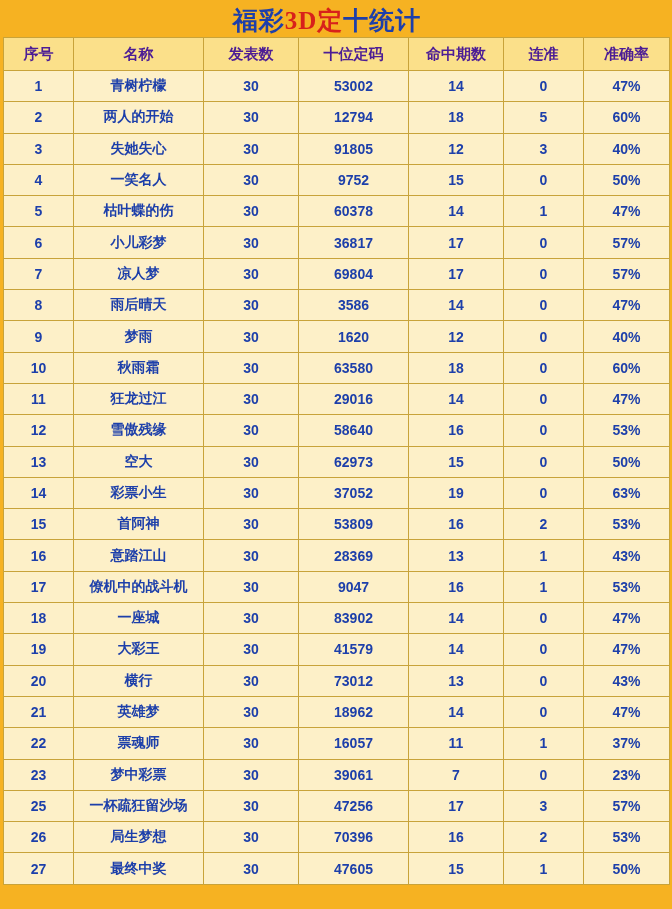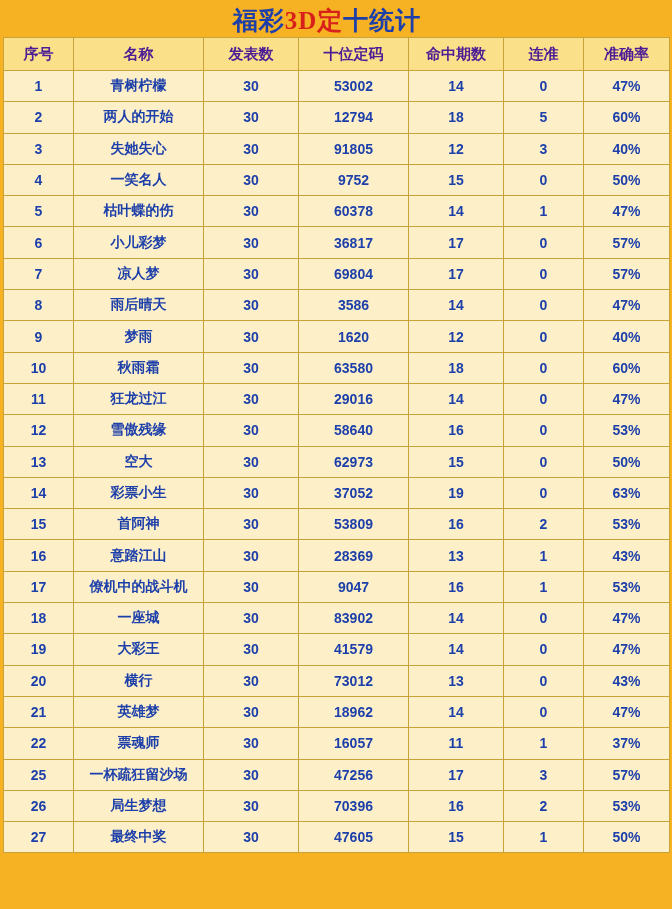--- a/index.html
+++ b/index.html
@@ -303,20 +303,29 @@
       <tr>
         <td class="idx">22</td>
         <td class="name">票魂师</td>
         <td>30</td>
         <td>16057</td>
         <td>11</td>
         <td>1</td>
         <td>37%</td>
       </tr>
       <tr>
+        <td class="idx">23</td>
+        <td class="name">梦中彩票</td>
+        <td>30</td>
+        <td>39061</td>
+        <td>7</td>
+        <td>0</td>
+        <td>23%</td>
+      </tr>
+      <tr>
         <td class="idx">25</td>
         <td class="name">一杯疏狂留沙场</td>
         <td>30</td>
         <td>47256</td>
         <td>17</td>
         <td>3</td>
         <td>57%</td>
       </tr>
       <tr>
         <td class="idx">26</td>

